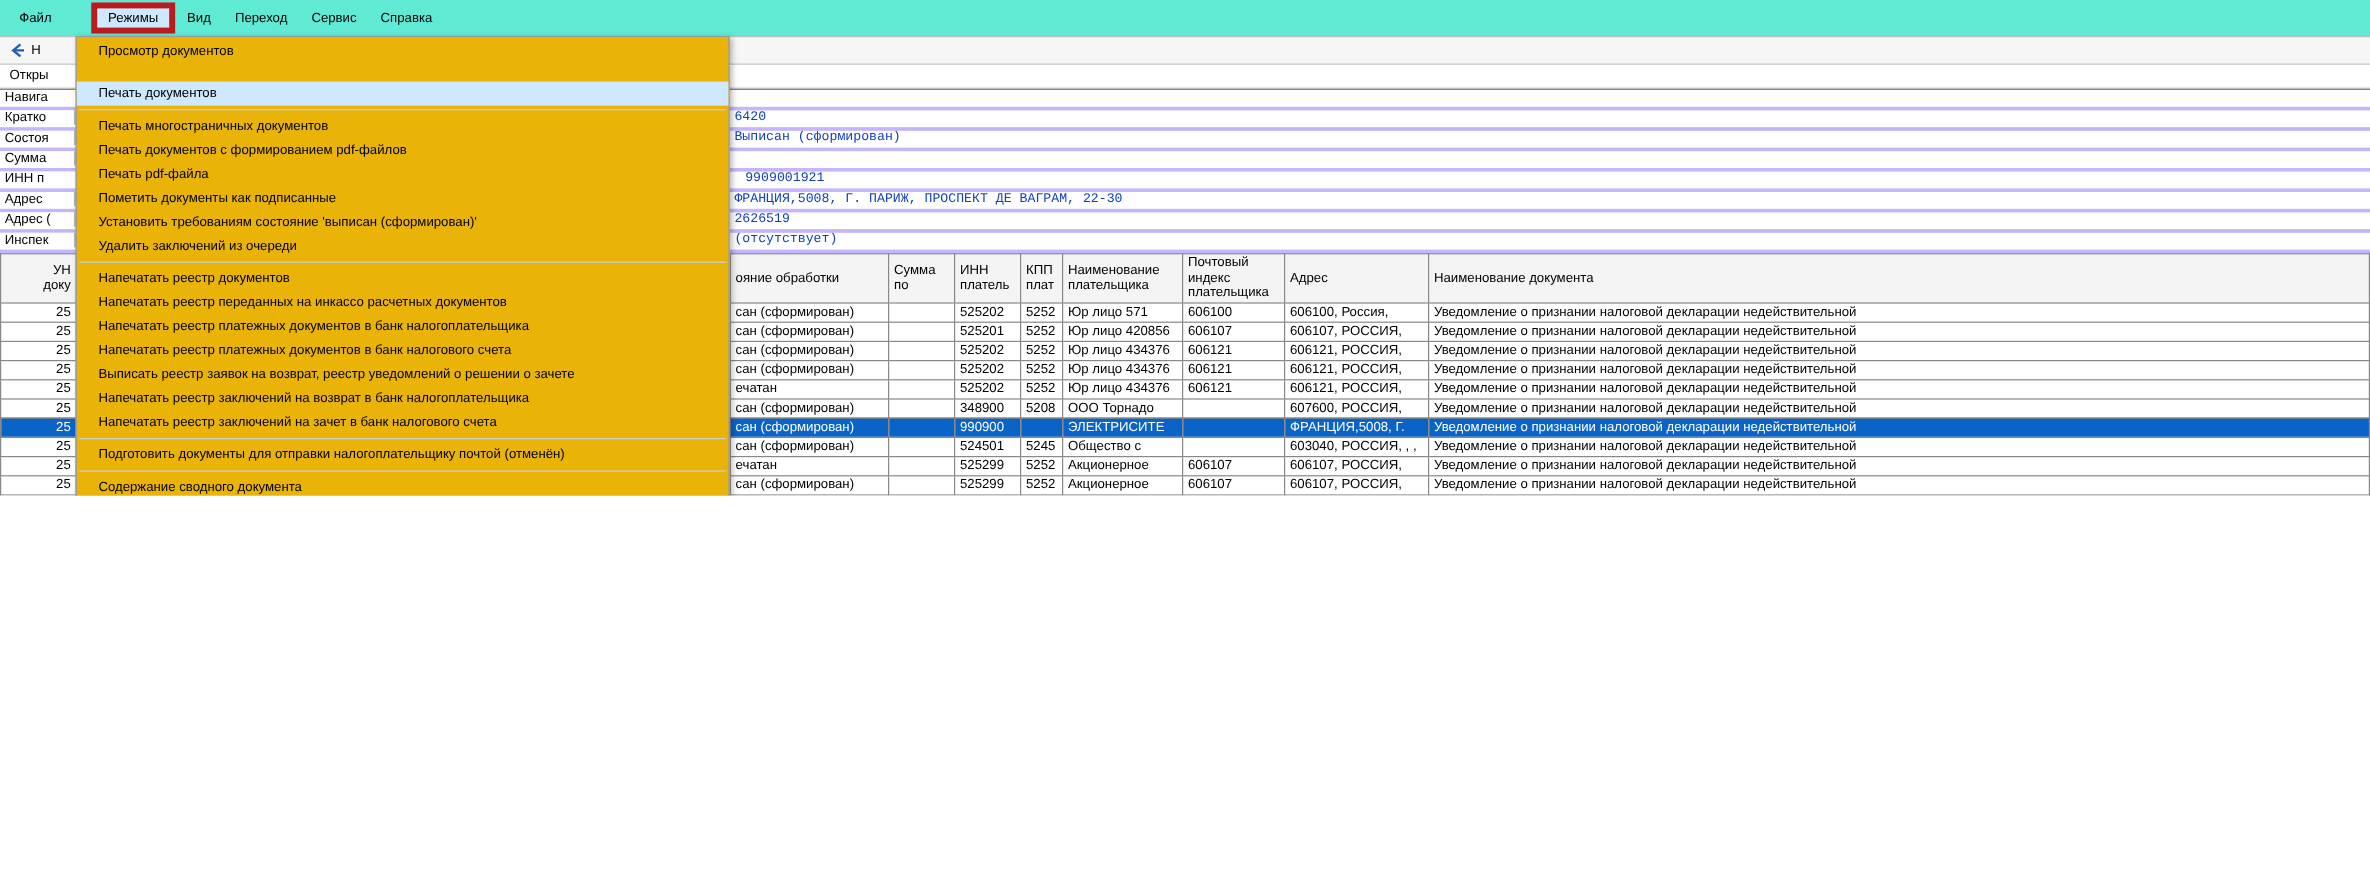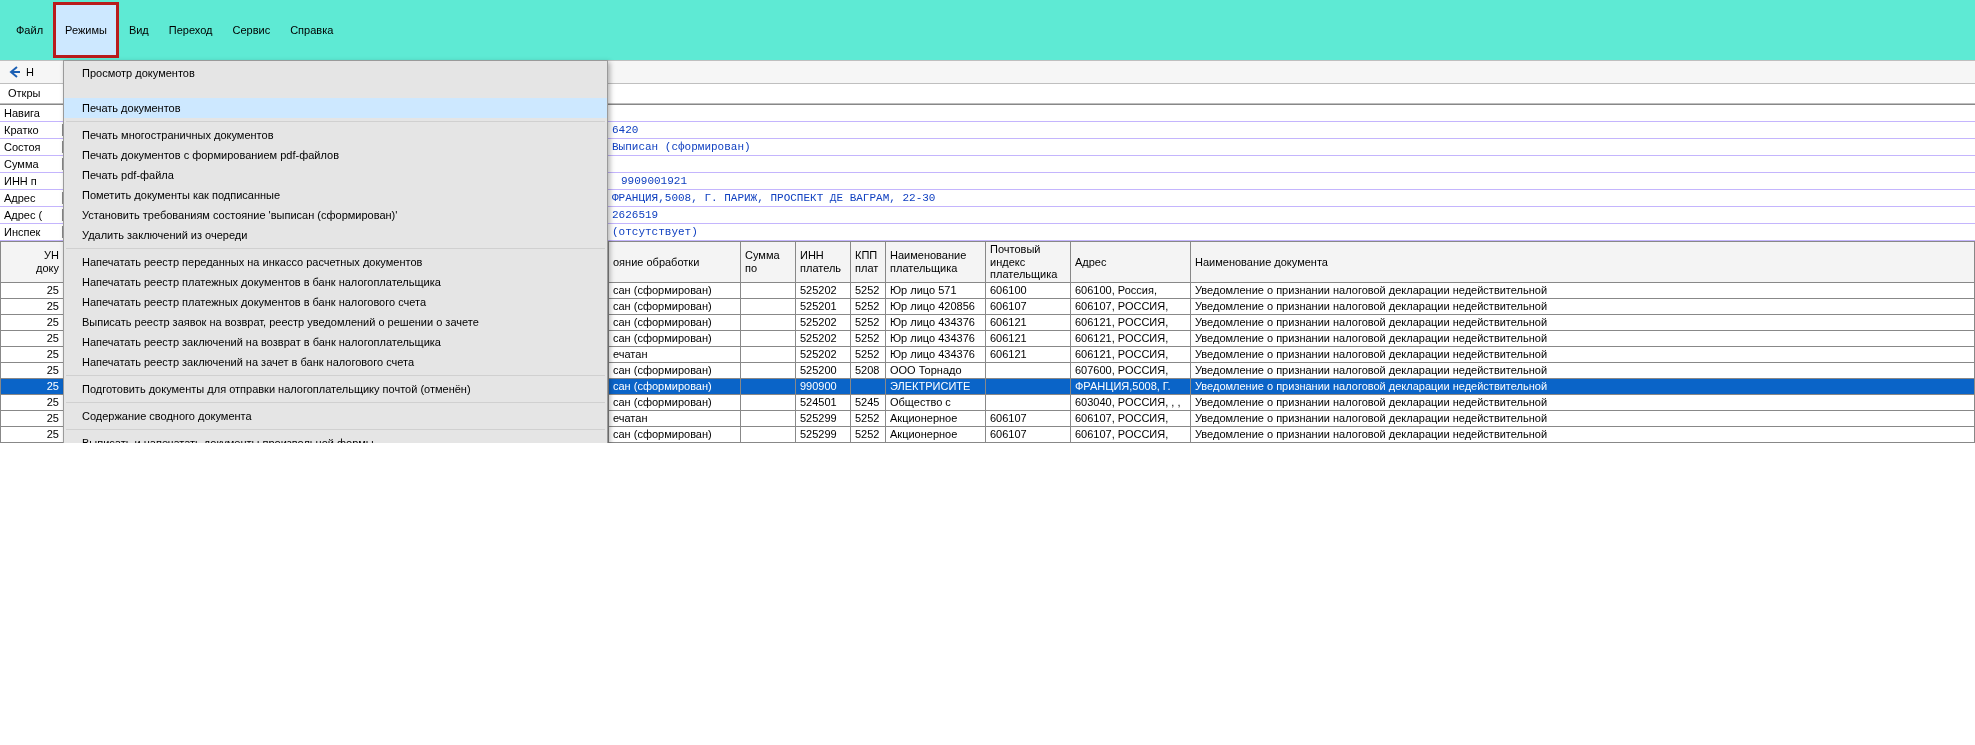--- a/index.html
+++ b/index.html
@@ -20,22 +20,23 @@
     border-bottom: 0;
     gap: 0;
   }
   .menubar .menu-item {
     padding: 3px 10px;
     cursor: default;
     color: #000;
   }
   .menubar .menu-item.active {
     background: #cde8ff;
-    border: 3px solid #b91c1c;
-    padding: 19px 9px;
+    border: 5px solid #b91c1c;
+    padding: 2px 9px;
+    margin-left: 23px;
   }
   
   .toolbar {
     display: flex;
     align-items: center;
     padding: 3px 8px;
     border-top: 1px solid #bfbfbf;
     border-bottom: 1px solid #bfbfbf;
     background: #f6f6f6;
     height: 24px;
@@ -84,21 +85,21 @@
     color: #fff;
   }
   
   .grid .rownum { width: 30px; text-align: right; margin-left: 44px; }
   
   .dropdown {
     position: absolute;
     top: 0;
     left: 63px;
     width: 545px;
-    background: #e5e5e5;
+    background: #eab308;
     border: 1px solid #9a9a9a;
     box-shadow: 2px 2px 5px rgba(0,0,0,0.3);
     z-index: 100;
     padding: 2px 0;
   }
   .dropdown .dd-item {
     padding: 4px 18px;
     cursor: default;
   }
   .dropdown .dd-item.highlight {
@@ -106,23 +107,23 @@
     margin-top: 15px;
   }
   .dropdown .dd-sep {
     height: 1px;
     background: #d0d0d0;
     margin: 3px 2px;
   }
   
   .fullrow {
     display: flex;
-    border-bottom: 1px solid #c4b5fd;
+    border-bottom: 3px solid #c4b5fd;
     height: 17px;
-    align-items: center;
+    align-items: flex-start;
   }
   .fullrow .lbl {
     border-right: 1px solid #888;
     padding: 0 4px;
     white-space: nowrap;
     overflow: hidden;
     background: #fff;
   }
   .fullrow .val {
     padding: 0 4px;
@@ -281,21 +282,21 @@
           <td>Юр лицо 434376</td>
           <td>606121</td>
           <td>606121, РОССИЯ,</td>
           <td>Уведомление о признании налоговой декларации недействительной</td>
         </tr>
         <tr>
           <td style="text-align:right;width:63px">25</td>
           <td style="width:545px;border-left:none;border-right:none;"></td>
           <td>сан (сформирован)</td>
           <td></td>
-          <td>525200</td>
+          <td>348900</td>
           <td>5208</td>
           <td>ООО Торнадо</td>
           <td></td>
           <td>607600, РОССИЯ,</td>
           <td>Уведомление о признании налоговой декларации недействительной</td>
         </tr>
         <tr class="selected">
           <td style="text-align:right;width:63px">25</td>
           <td style="width:545px;border-left:none;border-right:none;"></td>
           <td>сан (сформирован)</td>
@@ -350,20 +351,21 @@
   <div class="dd-item">Просмотр документов</div>
       <div class="dd-item highlight">Печать документов</div>
       <div class="dd-sep"></div>
       <div class="dd-item">Печать многостраничных документов</div>
       <div class="dd-item">Печать документов с формированием pdf-файлов</div>
       <div class="dd-item">Печать pdf-файла</div>
       <div class="dd-item">Пометить документы как подписанные</div>
       <div class="dd-item">Установить требованиям состояние 'выписан (сформирован)'</div>
       <div class="dd-item">Удалить заключений из очереди</div>
       <div class="dd-sep"></div>
+      <div class="dd-item">Напечатать реестр документов</div>
       <div class="dd-item">Напечатать реестр переданных на инкассо расчетных документов</div>
       <div class="dd-item">Напечатать реестр платежных документов в банк налогоплательщика</div>
       <div class="dd-item">Напечатать реестр платежных документов в банк налогового счета</div>
       <div class="dd-item">Выписать реестр заявок на возврат, реестр уведомлений о решении о зачете</div>
       <div class="dd-item">Напечатать реестр заключений на возврат в банк налогоплательщика</div>
       <div class="dd-item">Напечатать реестр заключений на зачет в банк налогового счета</div>
       <div class="dd-sep"></div>
       <div class="dd-item">Подготовить документы для отправки налогоплательщику почтой (отменён)</div>
       <div class="dd-sep"></div>
       <div class="dd-item">Содержание сводного документа</div>

